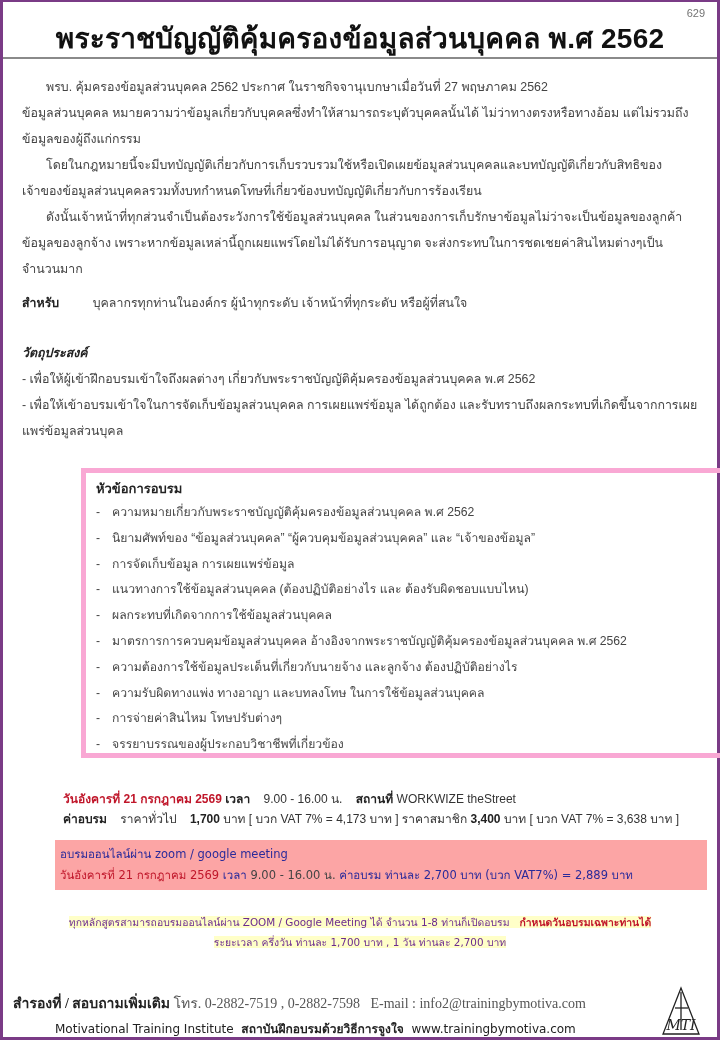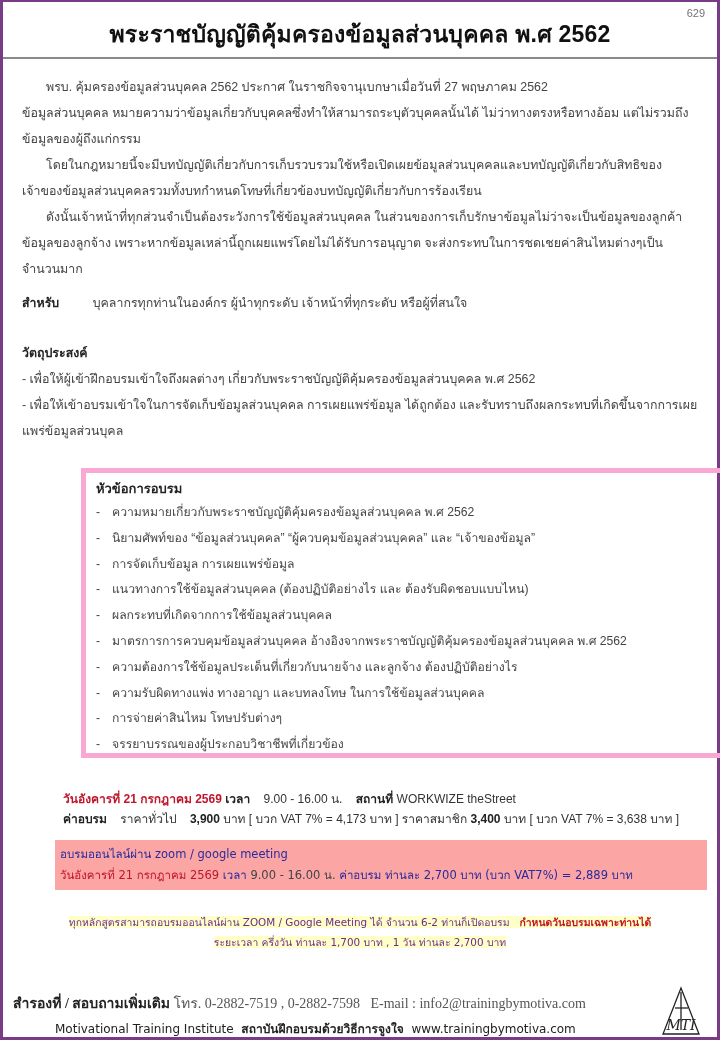--- a/index.html
+++ b/index.html
@@ -15,42 +15,42 @@
     }
 
     .page-number {
       position: absolute; right: 12px; top: 5px;
       font-family: "Liberation Sans", sans-serif; font-size: 11px; color: #737373;
     }
     .title {
       position: absolute; left: 0; right: 0; top: 14px;
       text-align: center;
       font-family: "Liberation Sans", sans-serif;
-      font-size: 23px; font-weight: bold; color: #111;
+      font-size: 28px; font-weight: bold; color: #111;
       letter-spacing: 0.2px;
     }
     .title-rule {
       position: absolute; left: 0; right: 0; top: 55px;
       border-top: 2px solid #8a8a8a;
     }
 
     .body-text {
       position: absolute; left: 19px; right: 16px;
       font-family: "Liberation Sans", sans-serif;
       font-size: 12.4px; line-height: 26px; color: #444;
     }
     .intro { top: 72px; }
     .intro p { text-indent: 24px; }
     .intro p.noindent { text-indent: 0; }
 
     .for-row { top: 288px; }
     .for-row .label { font-weight: bold; color: #222; margin-right: 30px; }
 
     .objectives { top: 338px; }
-    .objectives .heading { font-weight: bold; color: #222; }
+    .objectives .heading { font-weight: bold; color: #222; font-style: italic; }
 
     .topics-box {
       position: absolute; left: 78px; top: 466px; width: 688px; height: 290px;
       border: 5px solid #f9a8d4;
       padding: 5px 0 0 10px;
       font-family: "Liberation Sans", sans-serif;
     }
     .topics-box .heading { font-size: 13px; font-weight: bold; color: #222; line-height: 22px; }
     .topics-box ul { list-style: none; }
     .topics-box li { font-size: 12.2px; line-height: 25.8px; color: #444; white-space: nowrap; }
@@ -147,42 +147,42 @@
     <div>
       <span class="red-bold">วันอังคารที่ 21 กรกฎาคม 2569</span>
       <span class="dark-bold">เวลา</span><span class="sp"></span>
       <span>9.00 - 16.00 น.</span><span class="sp"></span>
       <span class="dark-bold">สถานที่</span>
       <span>WORKWIZE theStreet</span>
     </div>
     <div>
       <span class="dark-bold">ค่าอบรม</span><span class="sp"></span>
       <span>ราคาทั่วไป</span><span class="sp"></span>
-      <span class="dark-bold">3,900</span>
+      <span class="dark-bold">1,700</span>
       <span>บาท [ บวก VAT 7% = 4,173 บาท ]</span>
       <span>ราคาสมาชิก</span>
       <span class="dark-bold">3,400</span>
       <span>บาท [ บวก VAT 7% = 3,638 บาท ]</span>
     </div>
   </div>
 
   <div class="online-box">
     <div class="l1">อบรมออนไลน์ผ่าน zoom / google meeting</div>
     <div>
       <span class="red">วันอังคารที่ 21 กรกฎาคม 2569</span>
       <span class="blue">เวลา</span>
       <span class="gray">9.00 - 16.00 น.</span>
       <span class="blue">ค่าอบรม ท่านละ</span>
       <span class="blue">2,700 บาท (บวก VAT7%) = 2,889 บาท</span>
     </div>
   </div>
 
   <div class="note">
     <div>
-      <span class="hl purple">ทุกหลักสูตรสามารถอบรมออนไลน์ผ่าน ZOOM / Google Meeting ได้  จำนวน 6-2 ท่านก็เปิดอบรม</span><span class="hl">&nbsp;&nbsp;&nbsp;</span><span class="hl redtxt">กำหนดวันอบรมเฉพาะท่านได้</span>
+      <span class="hl purple">ทุกหลักสูตรสามารถอบรมออนไลน์ผ่าน ZOOM / Google Meeting ได้  จำนวน 1-8 ท่านก็เปิดอบรม</span><span class="hl">&nbsp;&nbsp;&nbsp;</span><span class="hl redtxt">กำหนดวันอบรมเฉพาะท่านได้</span>
     </div>
     <div>
       <span class="hl purple">ระยะเวลา ครึ่งวัน ท่านละ 1,700 บาท  ,  1 วัน ท่านละ 2,700 บาท</span>
     </div>
   </div>
 
   <div class="footer-contact">
     <span class="bold">สำรองที่ / สอบถามเพิ่มเติม</span>
     <span>โทร. 0-2882-7519 , 0-2882-7598</span>&nbsp;&nbsp;
     <span>E-mail : info2@trainingbymotiva.com</span>

